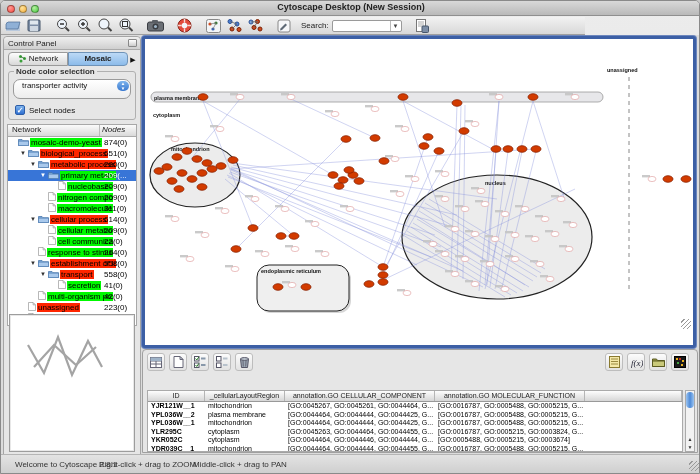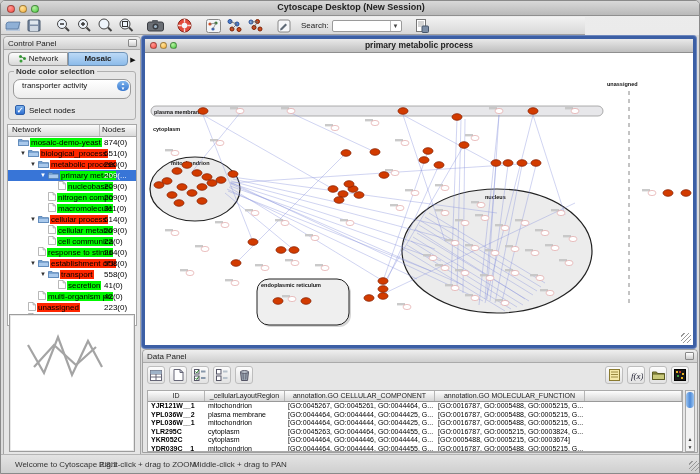--- a/index.html
+++ b/index.html
@@ -37,21 +37,21 @@
   .groupbox .legend { position:absolute; top:-5px; left:5px; background:#e6e6e6; padding:0 2px; font-size:8px; font-weight:bold; color:#333; }
   .combo { height:20px; background:linear-gradient(#ffffff,#ededed); border:1px solid #9a9a9a; border-radius:7px; font-size:8px; color:#111; padding:1px 14px 0 8px; position:relative; }
   .combo .stepper { position:absolute; right:1px; top:1px; width:12px; height:10px; background:linear-gradient(#7db3ec,#3b7ad0); border-radius:5px; color:#fff; font-size:4.5px; line-height:5px; text-align:center; }
   .checkrow { display:flex; align-items:center; gap:4px; margin:6px 0 1px 2px; }
   .checkbox { width:10px; height:10px; border-radius:2px; background:linear-gradient(#7db3ec,#2f6fd0); border:1px solid #2c5da8; color:#fff; font-size:8px; line-height:9px; text-align:center; font-weight:bold; }
   .checklabel { font-size:8px; color:#111; }
 
   .treewrap { margin:4px 3px 0 3px; border:1px solid #a8a8a8; background:#fff; height:202px; overflow:hidden; }
   .tree-header { display:flex; height:12px; background:linear-gradient(#fbfbfb,#d9d9d9); border-bottom:1px solid #aaa; font-size:8px; color:#222; }
   .tree-header .c1 { width:92px; padding-left:4px; border-right:1px solid #bbb; }
-  .tree-header .c2 { flex:1; padding-left:2px; }
+  .tree-header .c2 { flex:1; padding-left:2px;font-style:italic; }
   .tree-row { position:relative; height:11px; font-size:8px; white-space:nowrap; display:flex; align-items:center; }
   .tree-row.selected { background:#3875d7; }
   .tree-arrow { position:absolute; font-size:6px; color:#333; top:2px; }
   .tree-row.selected .tree-arrow{ color:#fff; }
   .chip { padding:0 1px; color:#000; max-width:86px; overflow:hidden; }
   .chip.green { background:#00f900; } .chip.red { background:#ff2600; }
   .tree-count { position:absolute; left:96px; font-size:8px; color:#000; background:transparent; }
   .tree-row.selected .tree-count { color:#fff; }
   .ticon { display:inline-block; margin-right:1px; }
 
@@ -406,28 +406,20 @@
         <svg width="124" height="136">
           <g stroke="#5a5a5a" stroke-width="2.2" fill="none" opacity="0.55">
             <path d="M18 30 L34 58 L48 22 L62 60 L78 26 L92 52"></path>
             <path d="M24 52 L44 30 L66 50 L86 32"></path>
           </g>
         </svg>
       </div>
     </div>
 
     <div class="netwin">
-      <div class="net-titlebar">
-        <div class="net-lights">
-          <div class="light red"></div>
-          <div class="light yellow"></div>
-          <div class="light green"></div>
-        </div>
-        <div class="title">primary metabolic process</div>
-      </div>
       <div class="net-canvas">
         <svg id="graph-svg" width="548" height="292" viewBox="0 0 548 292">
             <rect x="6" y="53" width="452" height="10" rx="5" fill="#e7e7ea" stroke="#999" stroke-width="0.8"></rect>
             <text x="9" y="60.5" font-size="5.5" font-weight="bold" fill="#111">plasma membrane</text>
             <text x="8" y="78" font-size="5.5" font-weight="bold" fill="#111">cytoplasm</text>
             <ellipse cx="50" cy="136" rx="45" ry="32" fill="#ececec" stroke="#222" stroke-width="1.2"></ellipse>
             <text x="26" y="112" font-size="5.5" font-weight="bold" fill="#111">mitochondrion</text>
             <ellipse cx="352" cy="198" rx="95" ry="62" fill="#ececec" stroke="#222" stroke-width="1.2"></ellipse>
             <text x="340" y="146" font-size="5.5" font-weight="bold" fill="#111">nucleus</text>
             <rect x="114" y="228" width="92" height="46" rx="12" fill="#bbb" opacity="0.6"></rect>
@@ -637,21 +629,20 @@
             <ellipse cx="133" cy="248" rx="5" ry="3.3" fill="#d23b00" stroke="#8a2100" stroke-width="0.8"></ellipse>
             <ellipse cx="161" cy="248" rx="5" ry="3.3" fill="#d23b00" stroke="#8a2100" stroke-width="0.8"></ellipse>
             <ellipse cx="523" cy="140" rx="5" ry="3.3" fill="#d23b00" stroke="#8a2100" stroke-width="0.8"></ellipse>
             <ellipse cx="541" cy="140" rx="5" ry="3.3" fill="#d23b00" stroke="#8a2100" stroke-width="0.8"></ellipse>
           </svg>
         <div class="grip"></div>
       </div>
     </div>
 
     <div class="dpanel">
-      <div class="panel-head"><span>Data Panel</span><div class="float-ico"></div></div>
       <div class="dp-toolbar">
         <div class="dp-ico">
             <svg width="12" height="11">
               <rect x="0.5" y="0.5" width="11" height="10" fill="#fff" stroke="#667"></rect>
               <line x1="0.5" y1="4" x2="11.5" y2="4" stroke="#667"></line>
               <line x1="0.5" y1="7" x2="11.5" y2="7" stroke="#667"></line>
               <line x1="6" y1="0.5" x2="6" y2="10.5" stroke="#667"></line>
               <rect x="0.5" y="0.5" width="11" height="3.5" fill="#9fb3c8"></rect>
             </svg>
           </div>

